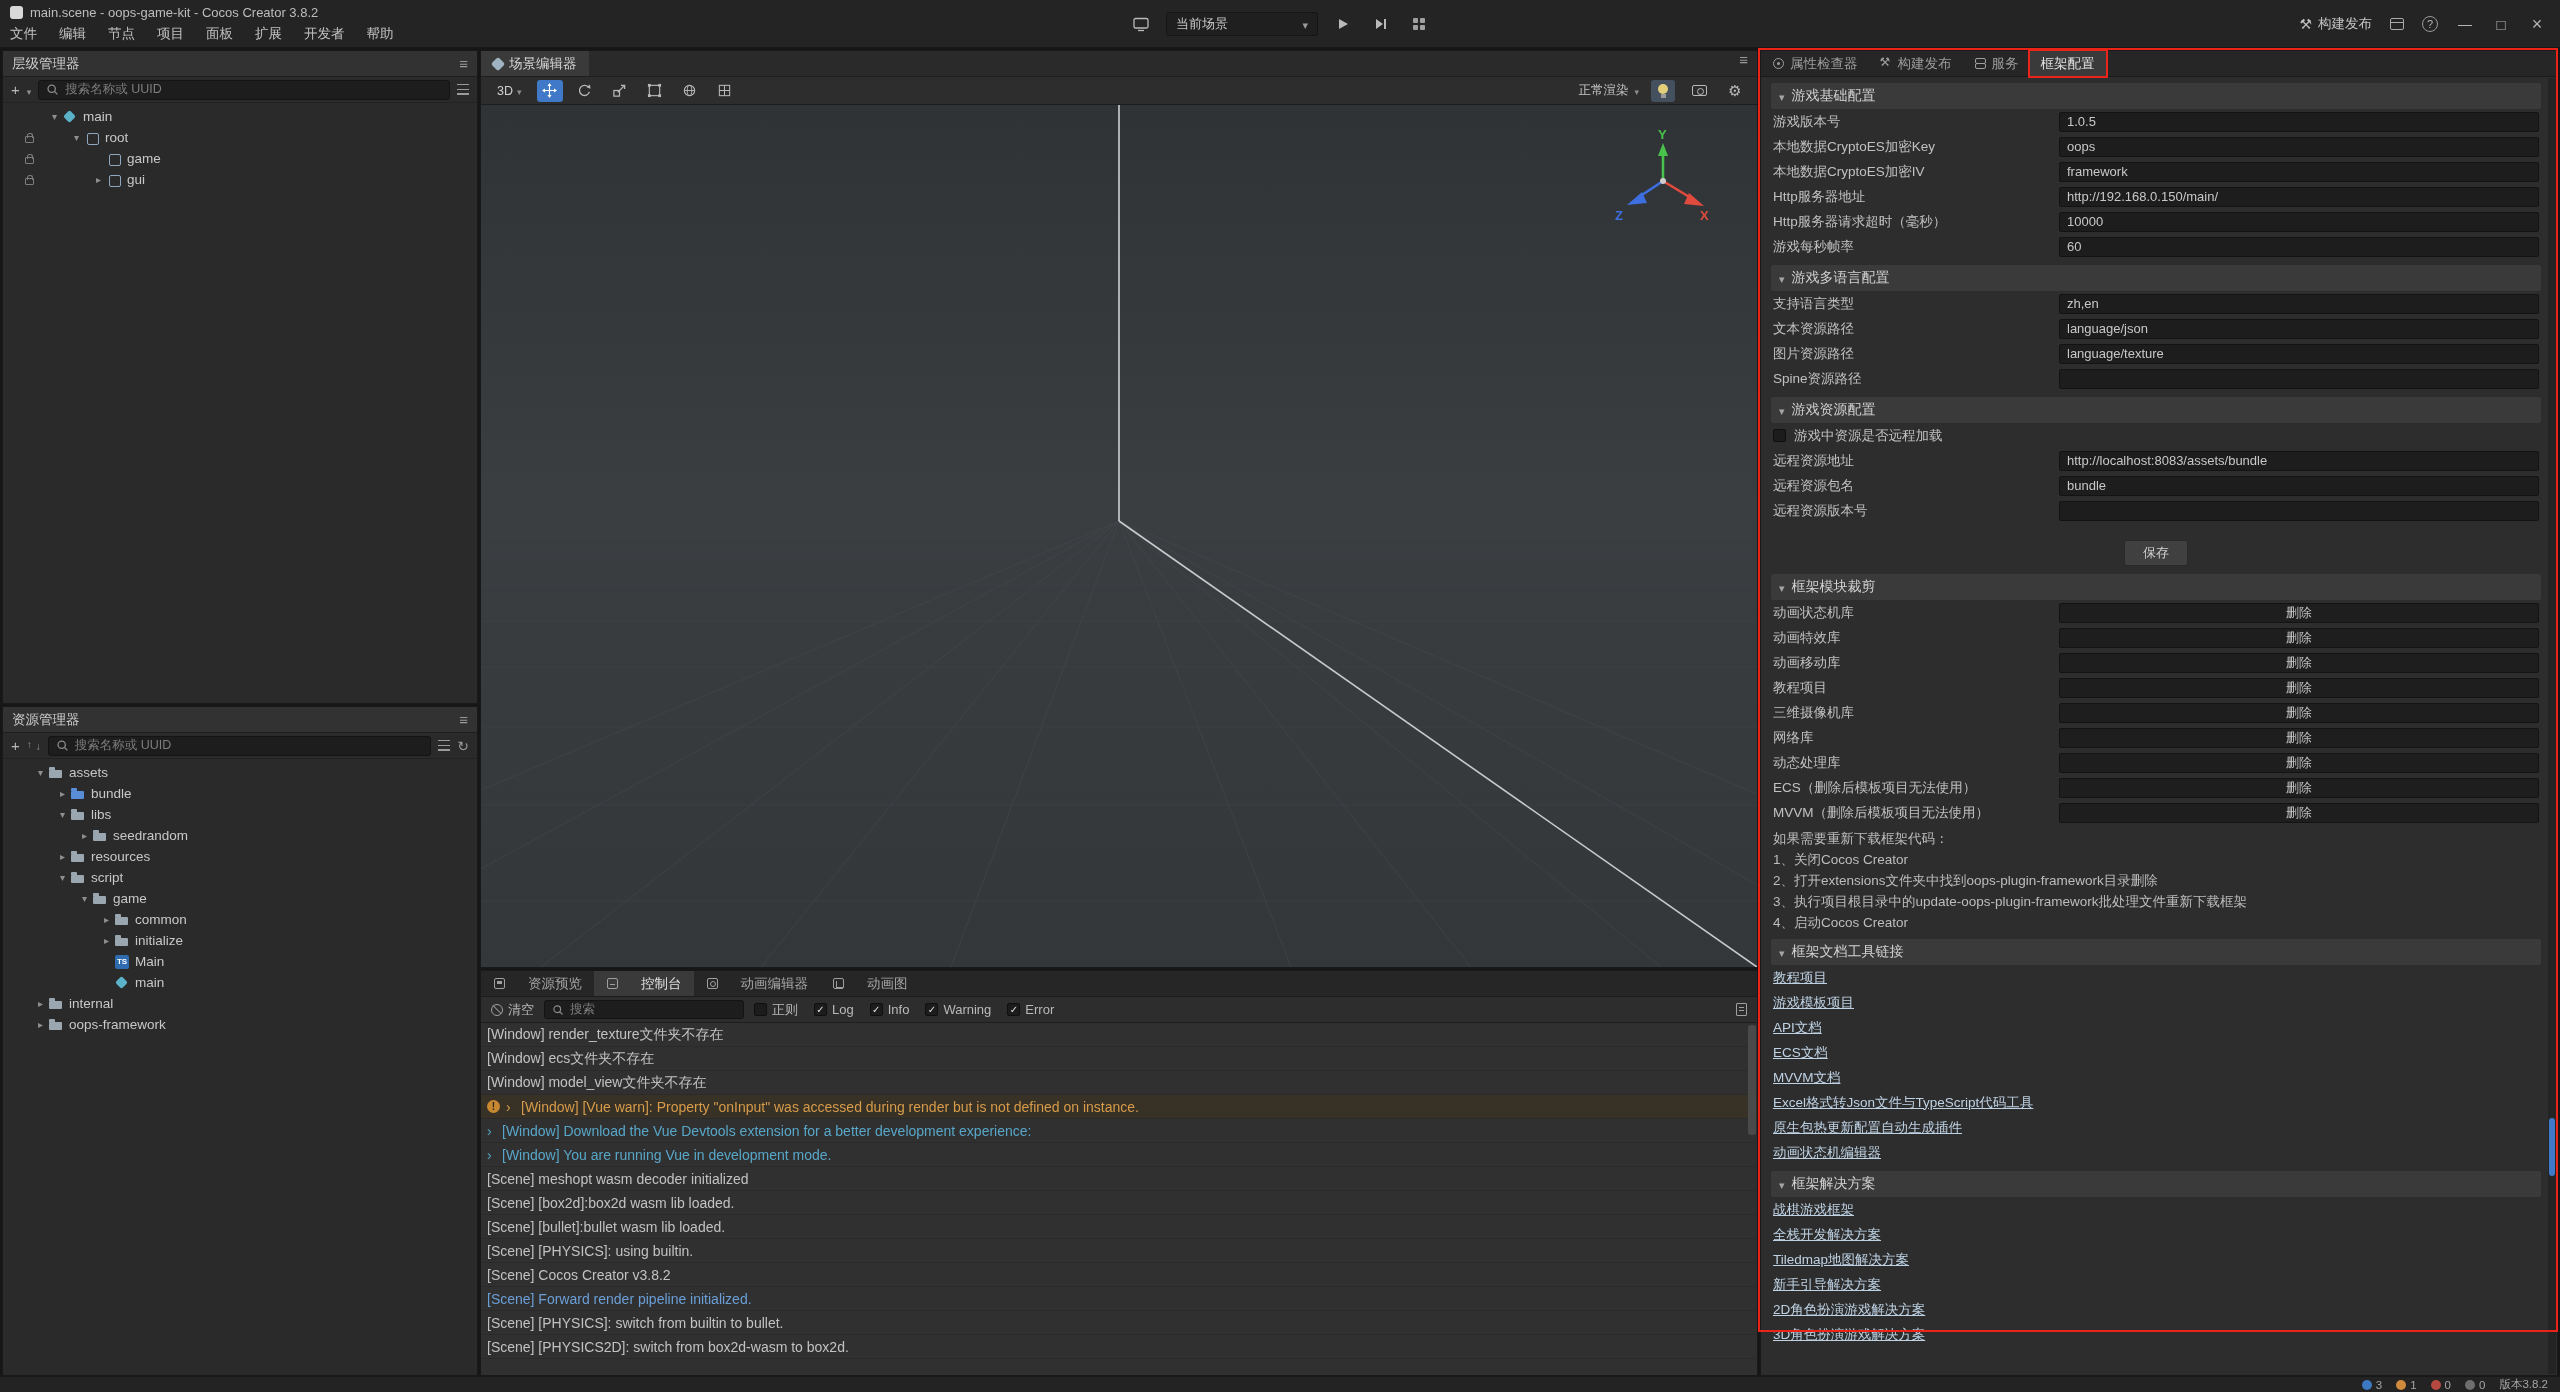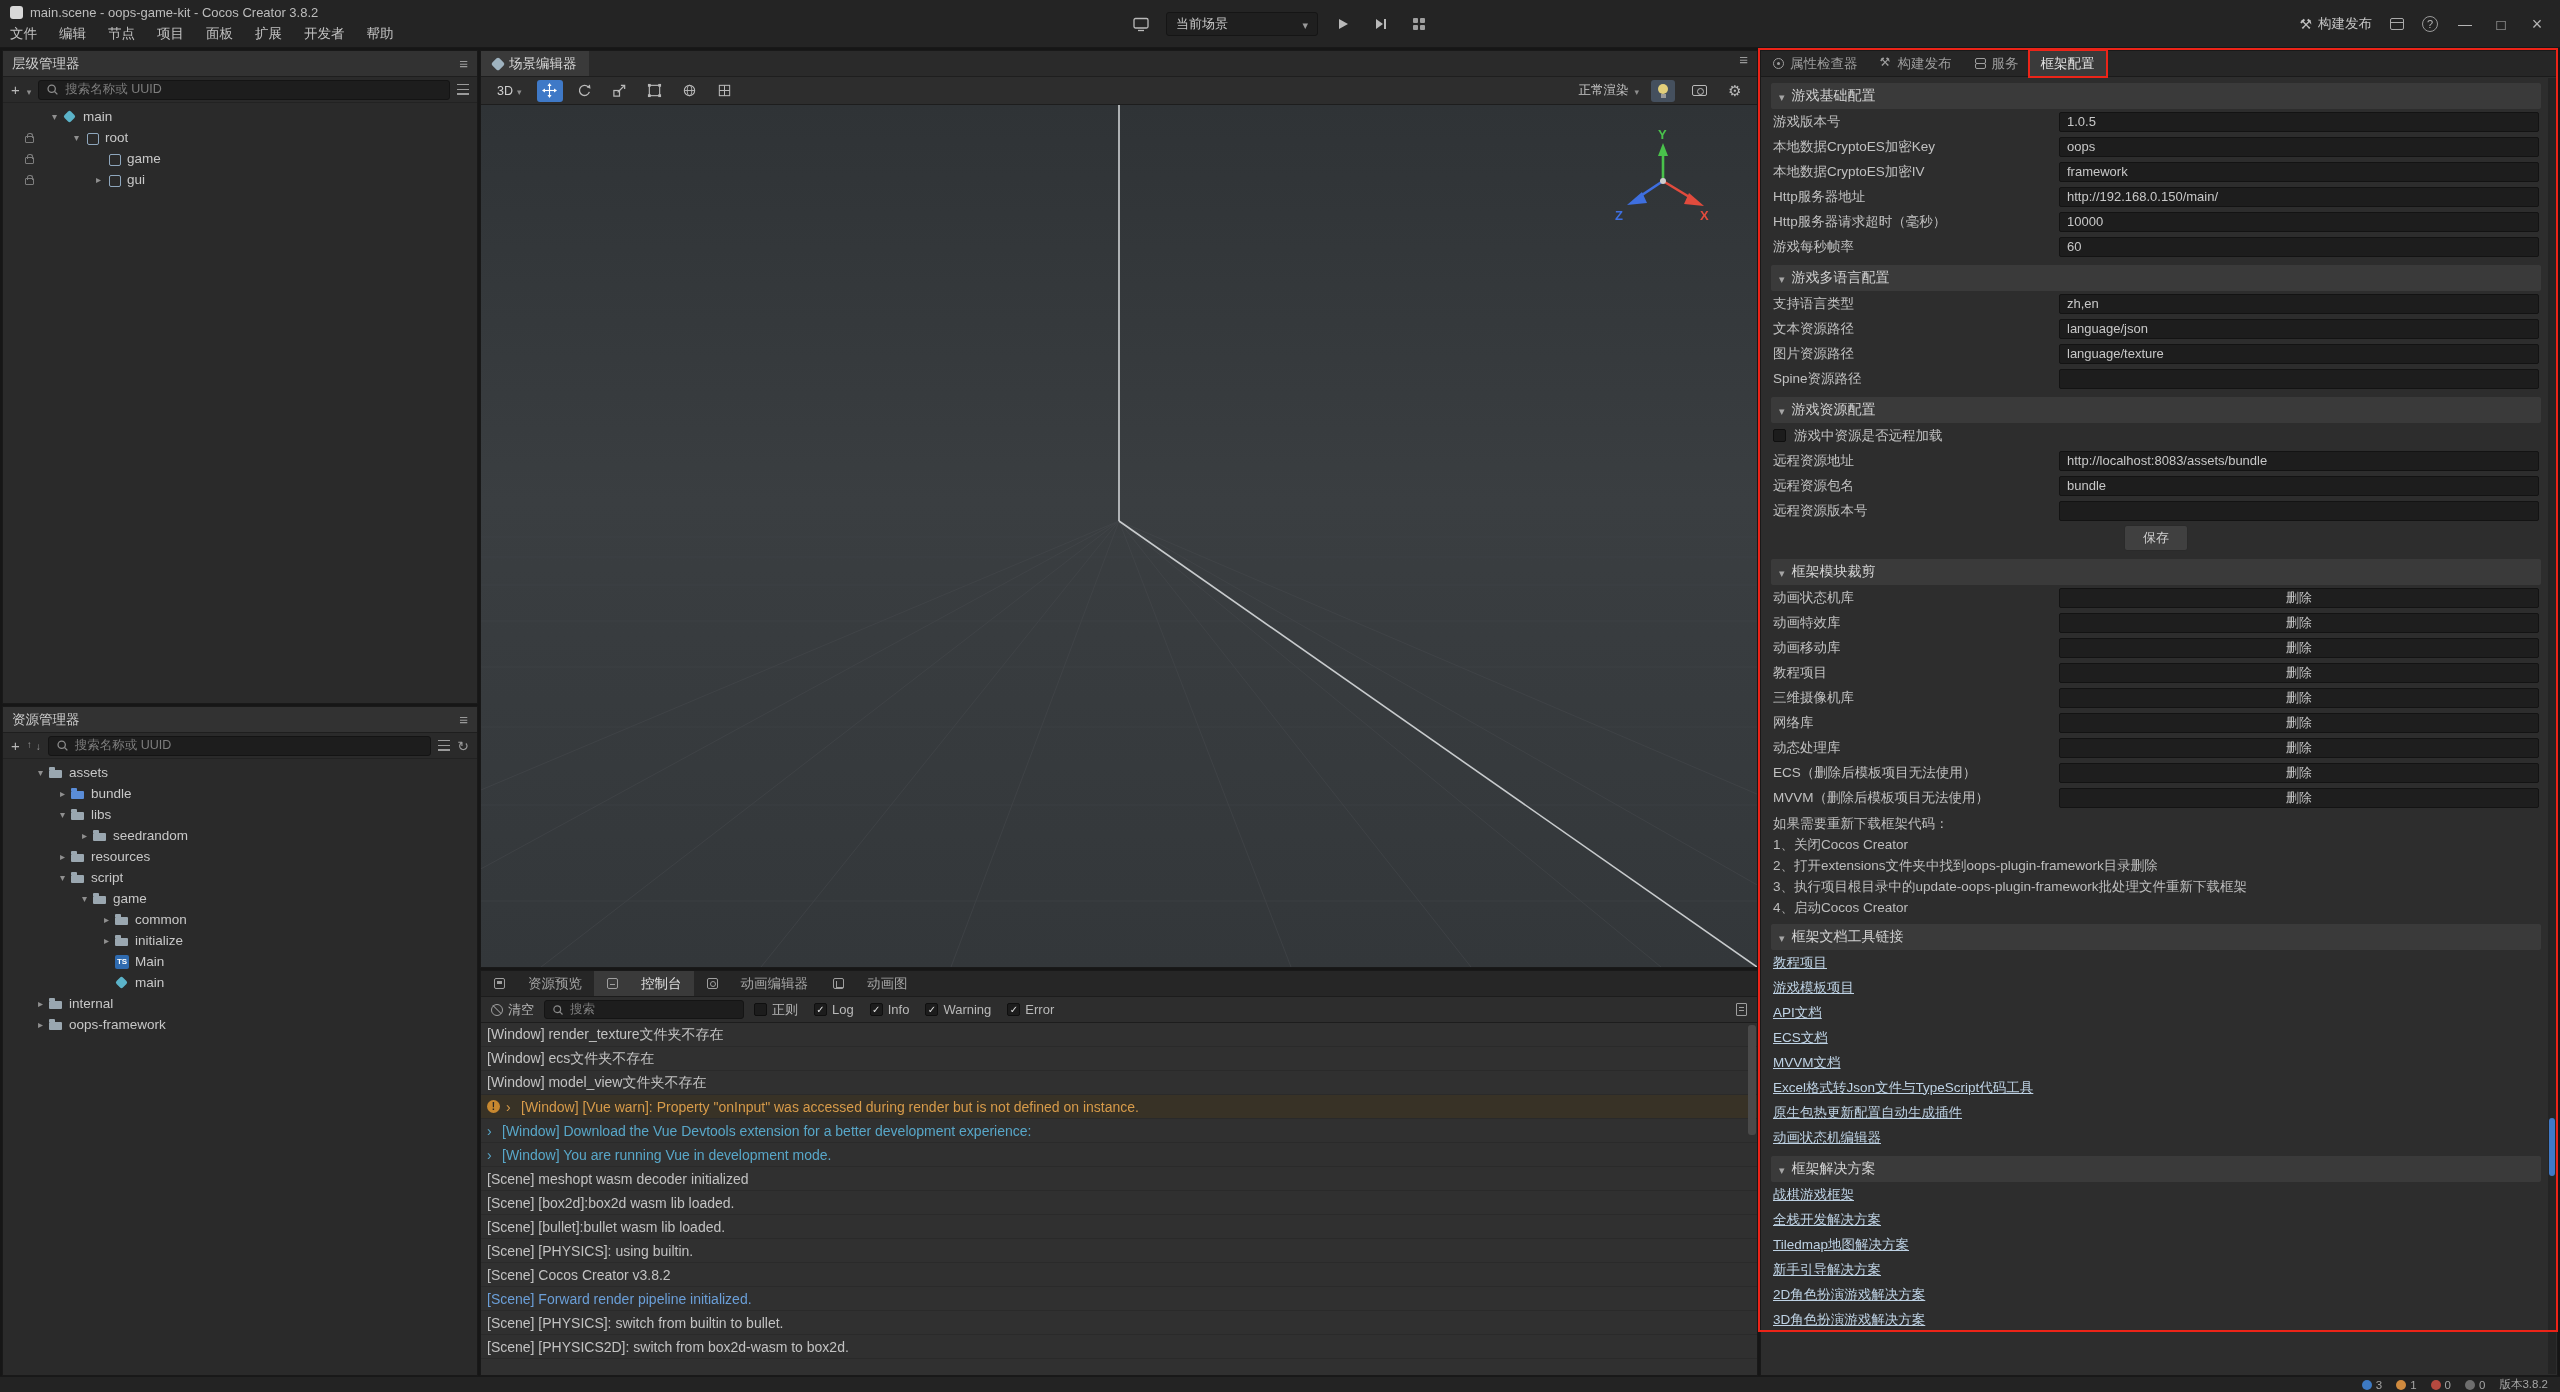--- a/index.html
+++ b/index.html
@@ -140,21 +140,21 @@
   .rcontent{position:absolute;left:0;right:0;top:26px;bottom:0;overflow:hidden;padding:4px 16px 0 10px;}
   .sec-h{height:26px;margin-top:6px;display:flex;align-items:center;gap:7px;background:#3a3a3a;padding:0 8px;font-size:14px;color:#d2d2d2;border-radius:2px;}
   .sec-h.first{margin-top:2px;}
   .chev::before{content:"▾";font-size:11px;color:#a5a5a5;}
   .prop-row{height:25px;display:flex;align-items:center;gap:10px;padding:0 2px;}
   .plabel{width:276px;flex:none;font-size:13.5px;color:#c0c0c0;white-space:nowrap;overflow:hidden;text-overflow:ellipsis;}
   .pinput{flex:1;height:20px;line-height:18px;background:#1d1d1d;border:1px solid #131313;border-radius:2px;padding:0 7px;font-size:13px;color:#c8c8c8;white-space:nowrap;overflow:hidden;}
   .mod-del{flex:1;height:20px;display:flex;align-items:center;justify-content:center;background:#1e1e1e;border:1px solid #131313;border-radius:2px;font-size:13px;color:#c3c3c3;cursor:pointer;}
   .cb-row{gap:8px;}
   .cb-label{font-size:13.5px;color:#c0c0c0;}
-  .save-row{height:30px;display:flex;align-items:center;justify-content:center;}
+  .save-row{height:30px;display:flex;align-items:center;justify-content:center;margin-top:15px;}
   .btn{background:#404040;border:1px solid #2a2a2a;border-radius:3px;color:#cfcfcf;font-size:13px;padding:3px 18px;font-family:inherit;}
   .notes{padding:3px 0 0 2px;}
   .note{line-height:21px;font-size:13.5px;color:#bdbdbd;white-space:nowrap;overflow:hidden;}
   .link-row{height:25px;display:flex;align-items:center;padding-left:2px;}
   .link{font-size:13.5px;color:#bed2e4;text-decoration:underline;cursor:pointer;white-space:nowrap;}
   .vscroll{position:absolute;top:27px;right:1px;bottom:1px;width:8px;background:#242424;}
   .vthumb{position:absolute;left:1px;width:6px;height:58px;top:1040px;border-radius:3px;background:#3f79c7;}
 
   
   .statusbar{position:absolute;left:0;top:1376px;width:2560px;height:16px;background:#232323;border-top:1px solid #181818;display:flex;align-items:center;justify-content:flex-end;gap:14px;padding-right:12px;font-size:11.5px;color:#a5a5a5;}

